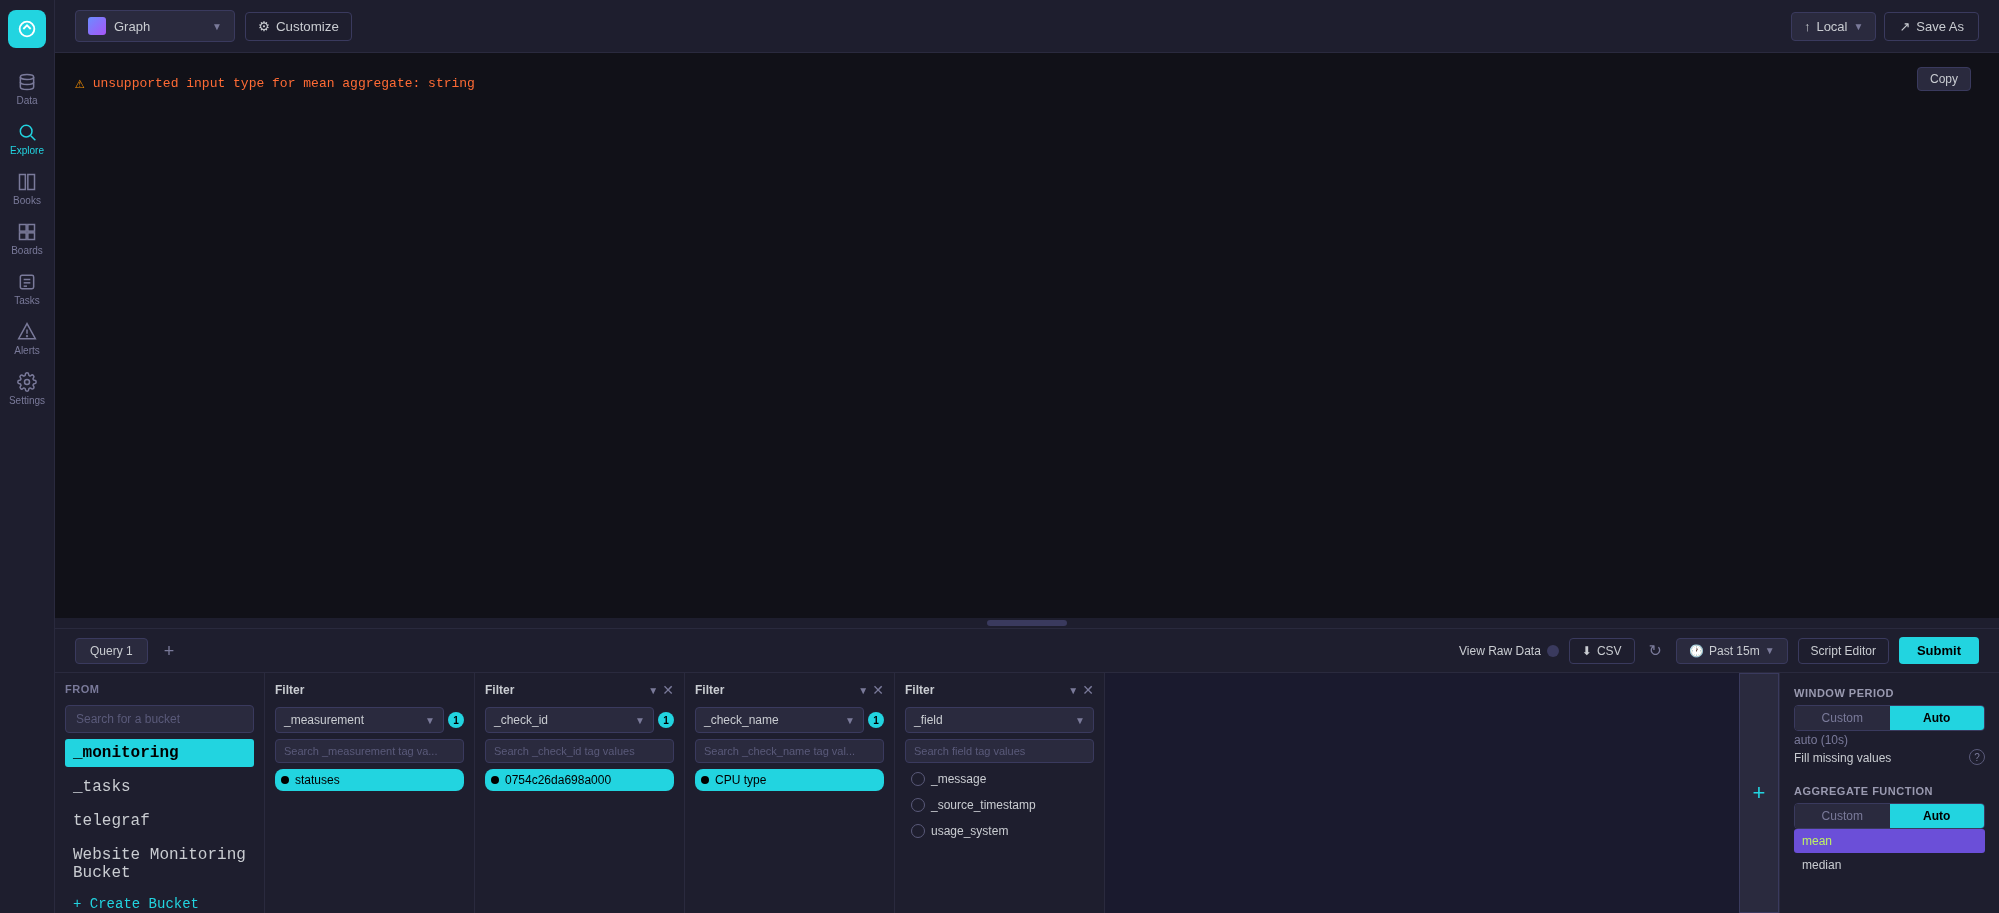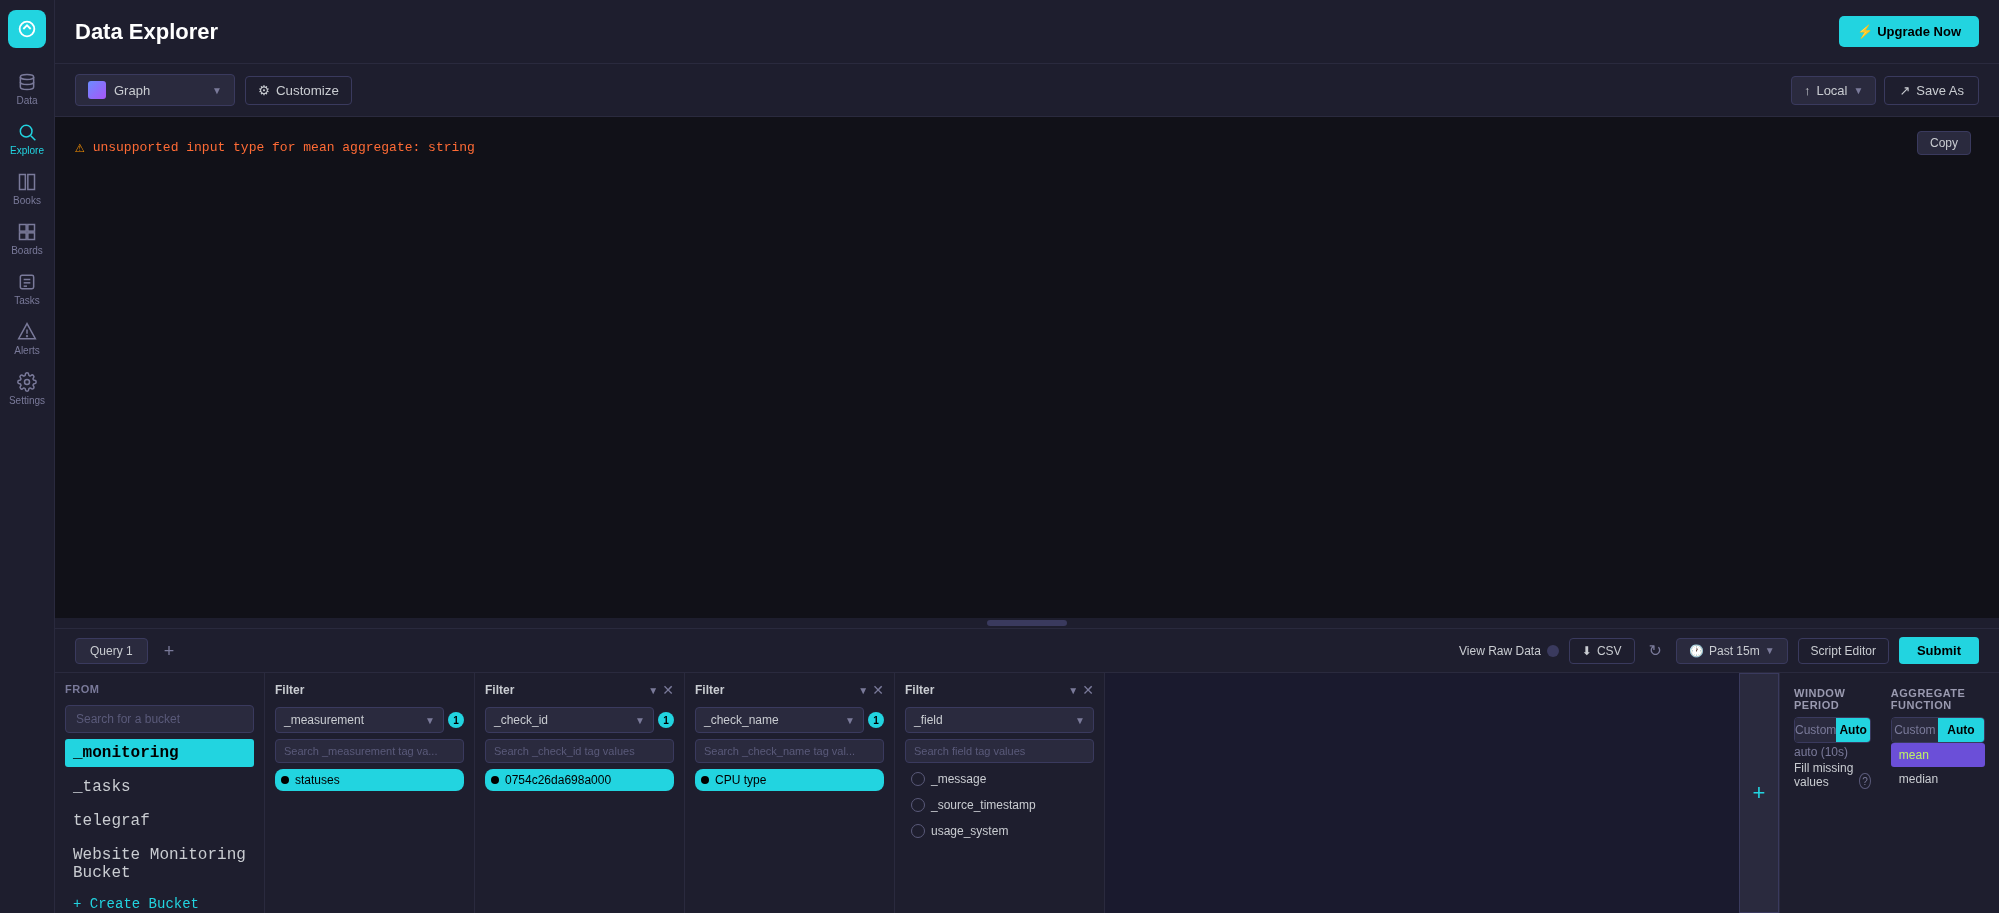--- a/index.html
+++ b/index.html
@@ -492,21 +492,21 @@
     }
 
     
     .right-panel {
       width: 220px;
       flex-shrink: 0;
       background: #1e1e2e;
       border-left: 1px solid #2a2a3e;
       padding: 14px;
       display: flex;
-      flex-direction: row;
+      flex-direction: column;
       gap: 20px;
       overflow-y: auto;
     }
     .section-title {
       font-size: 11px;
       font-weight: 700;
       color: #9a9ab0;
       text-transform: uppercase;
       letter-spacing: 0.5px;
       margin-bottom: 6px;
@@ -635,24 +635,20 @@
     <svg viewBox="0 0 24 24" fill="none" stroke="currentColor" stroke-width="1.8">
         <circle cx="12" cy="12" r="3"></circle>
         <path d="M19.4 15a1.65 1.65 0 00.33 1.82l.06.06a2 2 0 010 2.83 2 2 0 01-2.83 0l-.06-.06a1.65 1.65 0 00-1.82-.33 1.65 1.65 0 00-1 1.51V21a2 2 0 01-4 0v-.09A1.65 1.65 0 009 19.4a1.65 1.65 0 00-1.82.33l-.06.06a2 2 0 01-2.83-2.83l.06-.06A1.65 1.65 0 004.68 15a1.65 1.65 0 00-1.51-1H3a2 2 0 010-4h.09A1.65 1.65 0 004.6 9a1.65 1.65 0 00-.33-1.82l-.06-.06a2 2 0 012.83-2.83l.06.06A1.65 1.65 0 009 4.68a1.65 1.65 0 001-1.51V3a2 2 0 014 0v.09a1.65 1.65 0 001 1.51 1.65 1.65 0 001.82-.33l.06-.06a2 2 0 012.83 2.83l-.06.06A1.65 1.65 0 0019.4 9a1.65 1.65 0 001.51 1H21a2 2 0 010 4h-.09a1.65 1.65 0 00-1.51 1z"></path>
       </svg>
     <span>Settings</span>
   </div>
 </div>
 
 <div class="main">
 
-  <div class="top-header">
-    <h1 class="app-title">Data Explorer</h1>
-    <button class="upgrade-btn">⚡ Upgrade Now</button>
-  </div>
 
   <div class="toolbar-row">
     <div class="toolbar-left">
       <div class="graph-select">
         <div class="icon-graph"></div>
         <span>Graph</span>
         <span class="chevron-down">▼</span>
       </div>
       <button class="customize-btn">
         <span>⚙</span>

